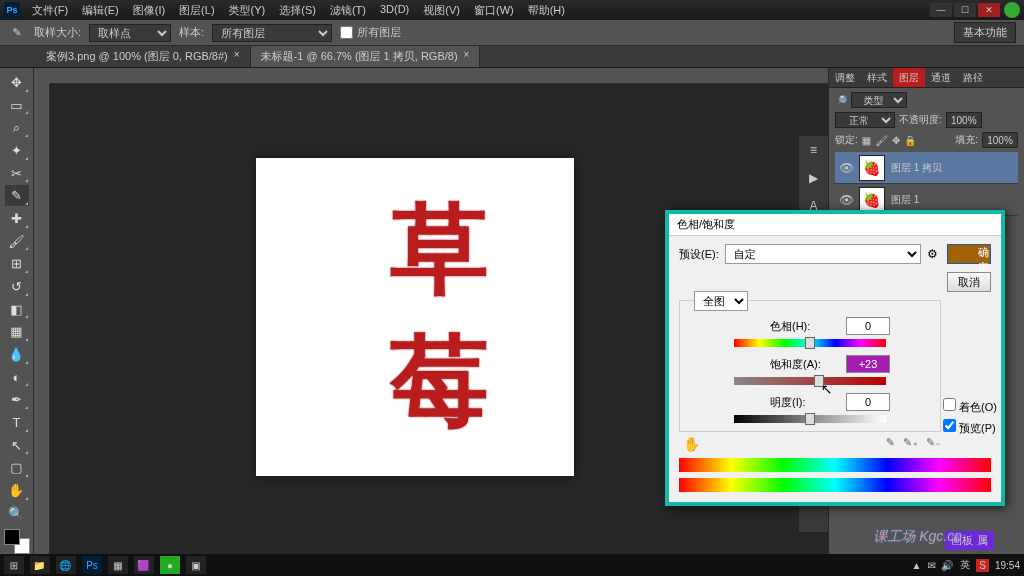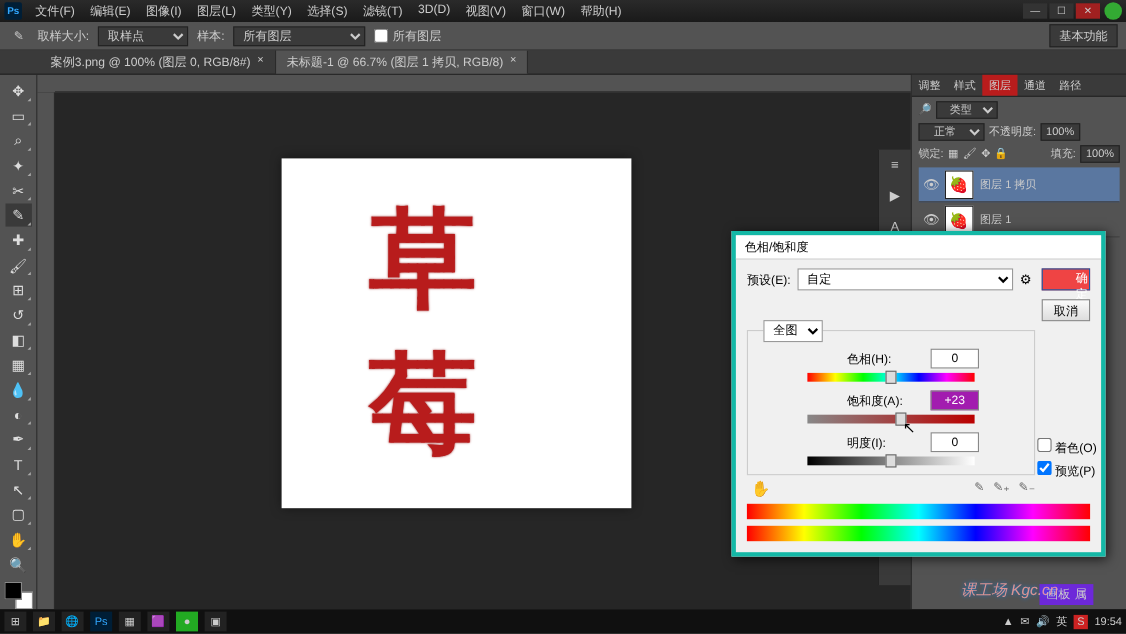--- a/index.html
+++ b/index.html
@@ -28,21 +28,21 @@
 .tool { width: 24px; height: 22px; display: flex; align-items: center; justify-content: center; font-size: 13px; cursor: pointer; color: #ddd; position: relative; }
 .tool.active { background: #3a3a3a; }
 .tool .tri { position: absolute; right: 1px; bottom: 1px; width: 0; height: 0; border-right: 3px solid #aaa; border-top: 3px solid transparent; }
 .colorswatches { margin-top: 4px; width: 26px; height: 26px; position: relative; }
 .cs-fg { width: 16px; height: 16px; background: #000; border: 1px solid #888; position: absolute; top: 0; left: 0; }
 .cs-bg { width: 16px; height: 16px; background: #fff; border: 1px solid #888; position: absolute; bottom: 0; right: 0; }
 .canvas-area { flex: 1; background: #262626; position: relative; }
 .rulers-h { position: absolute; top: 0; left: 16px; right: 0; height: 16px; background: #535353; border-bottom: 1px solid #2a2a2a; }
 .rulers-v { position: absolute; top: 16px; left: 0; width: 16px; bottom: 0; background: #535353; border-right: 1px solid #2a2a2a; }
 .rulers-corner { position: absolute; top: 0; left: 0; width: 16px; height: 16px; background: #535353; }
-.canvas { position: absolute; left: 222px; top: 76px; width: 318px; height: 318px; background: #fff; box-shadow: 0 0 10px rgba(0,0,0,.5); }
+.canvas { position: absolute; left: 222px; top: 90px; width: 318px; height: 318px; background: #fff; box-shadow: 0 0 10px rgba(0,0,0,.5); text-align: right; }
 .canvas-text { position: absolute; left: 50%; top: 50%; transform: translate(-50%,-50%); font-size: 98px; font-weight: 900; color: #b81c1c; letter-spacing: 6px; font-family: "SimHei","Microsoft YaHei"; text-shadow: 0 0 2px #8b0000; background-image: radial-gradient(circle, #ff4444 2px, transparent 2px), radial-gradient(circle, #cc1a1a 1px, transparent 1px); background-size: 14px 14px, 8px 8px; -webkit-background-clip: text; }
 .right-panels { width: 196px; background: #535353; border-left: 1px solid #2a2a2a; display: flex; flex-direction: column; }
 .mini-strip { width: 30px; position: absolute; right: 196px; top: 68px; bottom: 22px; background: #3a3a3a; border-left: 1px solid #222; display: flex; flex-direction: column; align-items: center; padding-top: 4px; gap: 8px; }
 .mini-strip div { width: 20px; height: 20px; color: #ccc; display: flex; align-items: center; justify-content: center; font-size: 12px; }
 .panel-tabs { display: flex; background: #3a3a3a; border-bottom: 1px solid #222; height: 20px; }
 .ptab { padding: 3px 6px; font-size: 10px; cursor: pointer; }
 .ptab.active { background: #b91c1c; }
 .panel-body { padding: 4px 6px; font-size: 10px; }
 .panel-row { display: flex; align-items: center; gap: 4px; margin-bottom: 4px; }
 .mini-input { background: #3a3a3a; border: 1px solid #222; color: #ccc; width: 56px; height: 16px; font-size: 10px; padding: 0 2px; text-align: center; }
@@ -51,21 +51,21 @@
 .layer.sel { background: #5a77a0; }
 .eye { width: 14px; font-size: 12px; }
 .thumb { width: 26px; height: 26px; background: #fff; border: 1px solid #222; display: flex; align-items: center; justify-content: center; font-size: 14px; }
 .dialog { position: absolute; left: 665px; top: 210px; width: 340px; background: #f0f0f0; color: #000; border: 4px solid #14b8a6; box-shadow: 2px 2px 10px rgba(0,0,0,.7); font-size: 11px; }
 .dlg-title { height: 22px; background: #fff; border-bottom: 1px solid #ccc; padding: 3px 8px; }
 .dlg-body { padding: 8px 10px; position: relative; }
 .dlg-row { display: flex; align-items: center; margin-bottom: 8px; gap: 6px; }
 .dlg-select { flex: 1; background: #fff; border: 1px solid #999; height: 20px; font-size: 11px; padding: 0 4px; }
 .dlg-gear { width: 14px; font-size: 12px; }
 .dlg-btn { width: 44px; height: 20px; background: linear-gradient(#fafafa,#ddd); border: 1px solid #888; font-size: 11px; }
-.dlg-ok { background: #ef4444; color: #fff; border-color: #1a5aa8; padding-left: 29px; }
+.dlg-ok { background: #a16207; color: #fff; border-color: #1a5aa8; padding-left: 29px; }
 .inner-panel { border: 1px solid #ccc; padding: 8px 10px 6px; margin-top: 4px; margin-right: 50px; position: relative; }
 .ch-select { width: 54px; height: 20px; border: 1px solid #999; background: #fff; position: absolute; top: -10px; left: 14px; font-size: 11px; padding: 0 4px; }
 .slider-row { margin: 8px 0 2px; }
 .slider-label { display: flex; justify-content: space-between; align-items: center; padding: 0 40px 0 80px; }
 .slider-input { width: 44px; height: 18px; border: 1px solid #888; text-align: center; font-size: 11px; }
 .slider-input.sel { background: #a21caf; color: #fff; }
 .slider-track { height: 8px; margin: 4px 44px 0; position: relative; }
 .hue-track { background: linear-gradient(90deg,#f00,#ff0,#0f0,#0ff,#00f,#f0f,#f00); }
 .sat-track { background: linear-gradient(90deg,#888,#b00); }
 .lig-track { background: linear-gradient(90deg,#000,#888,#fff); }

